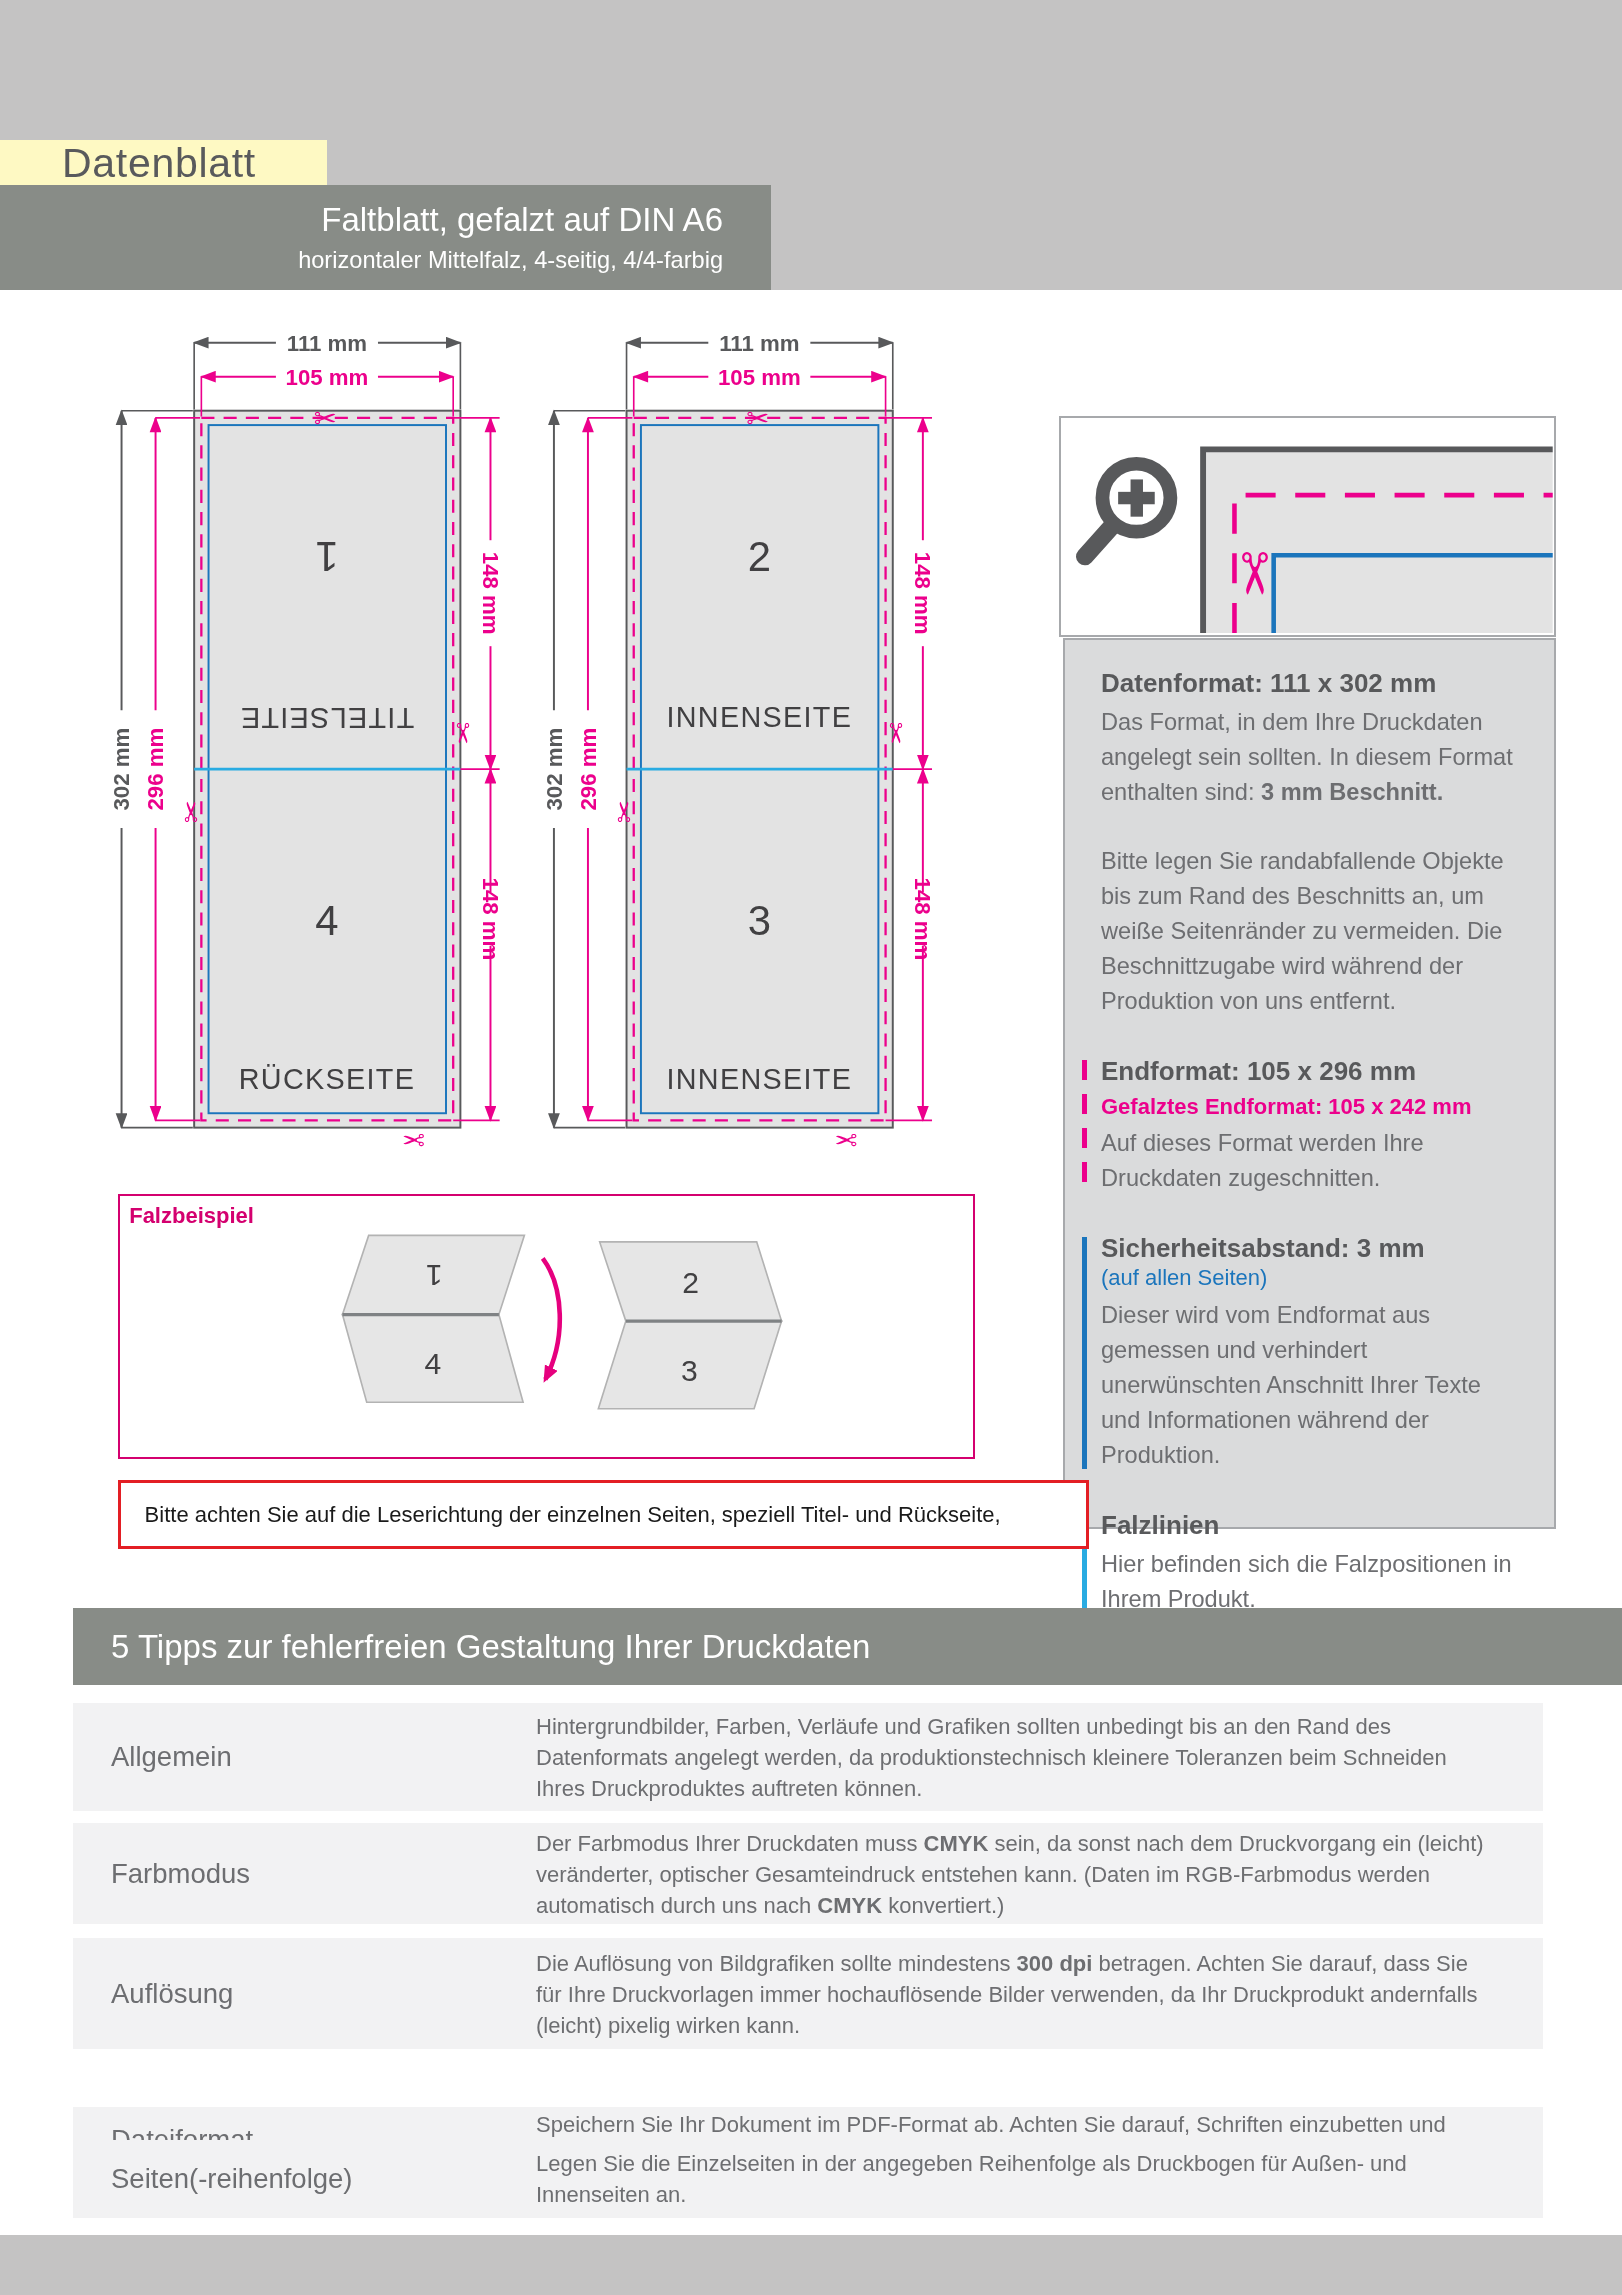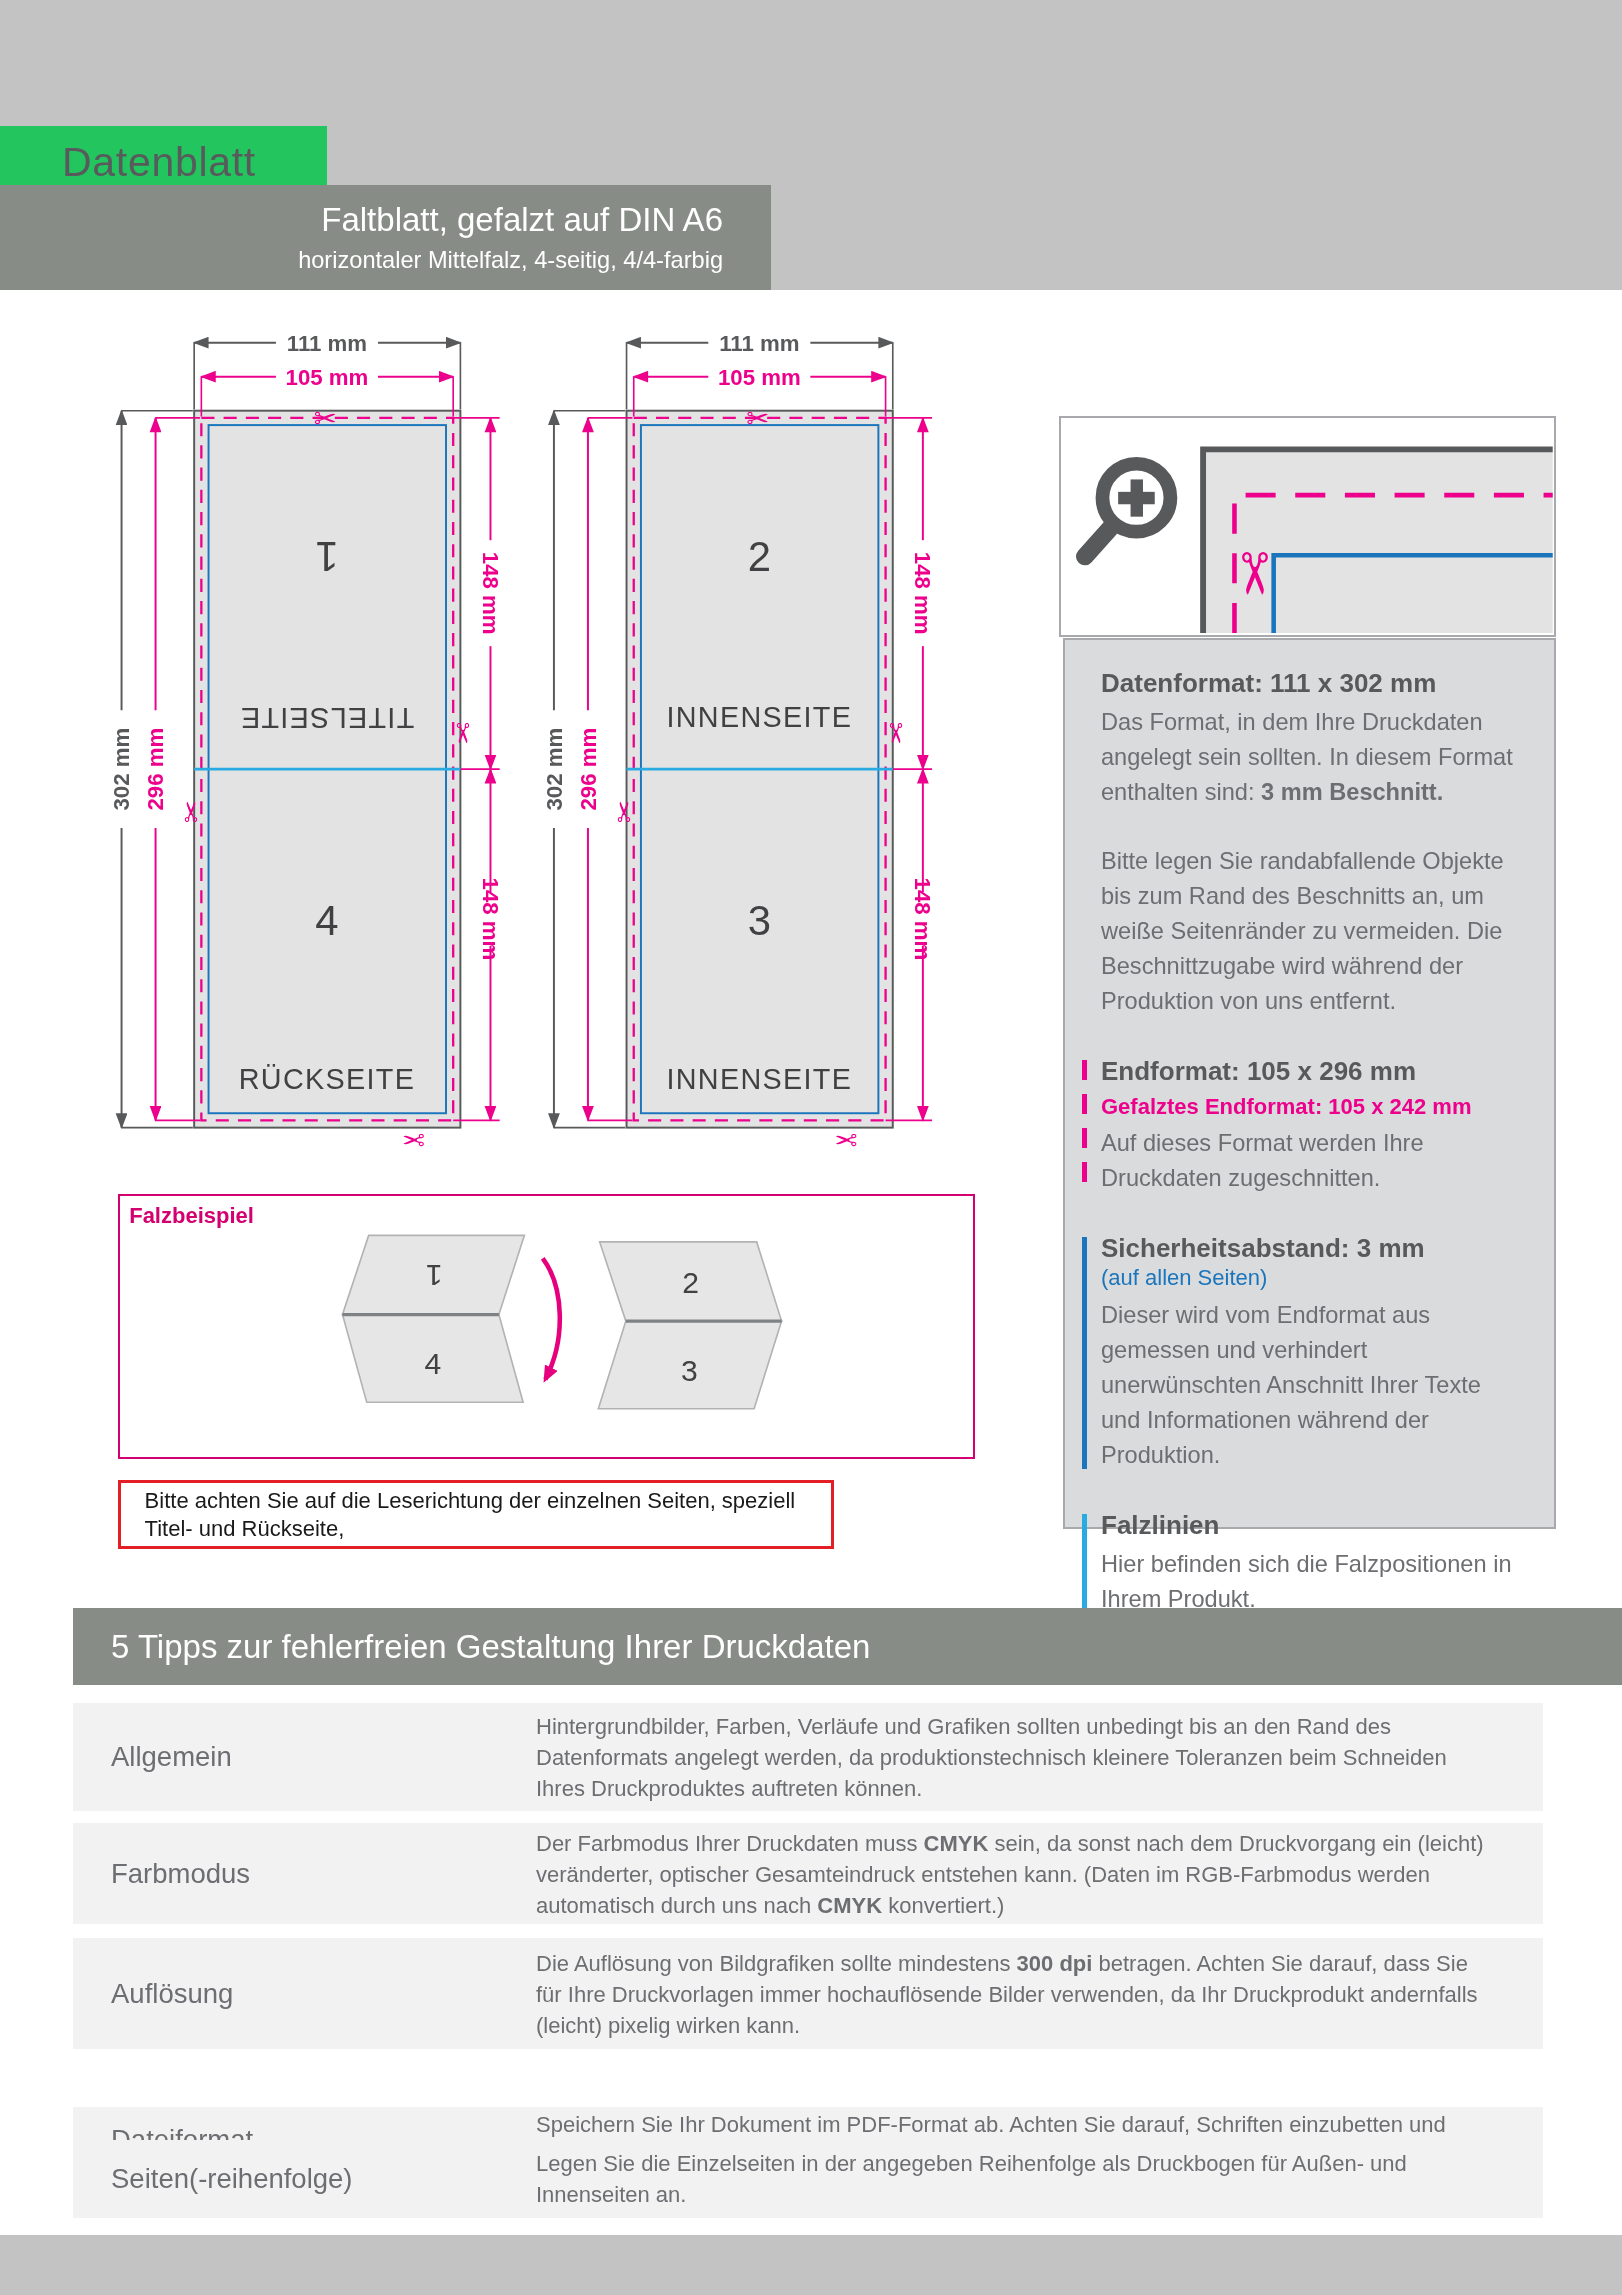--- a/index.html
+++ b/index.html
@@ -2,21 +2,21 @@
 <html style="font-size:10.5px"><head>
 <meta charset="utf-8">
 <style>
   html,body{margin:0;padding:0;background:#ffffff;}
   .page{position:relative;width:1623px;height:2295px;background:#ffffff;overflow:hidden;
         font-family:"Liberation Sans",sans-serif;color:#58595b;}
   .abs{position:absolute;}
 
   
   .top-band{left:0;top:0;width:1623px;height:290px;background:#c4c3c3;}
-  .title-box{left:0;top:126px;width:327px;height:60px;background:#22c55e;display:flex;align-items:flex-end;}
+  .title-box{left:0;top:140px;width:327px;height:60px;background:#fef9c3;display:flex;align-items:flex-start;}
   .title-box span{padding-left:62px;font-size:41px;color:#595a5c;letter-spacing:0.7px;}
   .prod-band{left:0;top:185px;width:771px;height:105px;background:#888c87;color:#ffffff;
              display:flex;flex-direction:column;align-items:flex-end;justify-content:center;
              padding-right:0;box-sizing:border-box;}
   .prod-band .l1{font-size:33px;margin-right:48px;}
   .prod-band .l2{font-size:23.6px;margin-right:48px;margin-top:7.9px;}
 
   
   svg text{font-family:"Liberation Sans",sans-serif;}
   .dimlabel{font-size:34px;font-weight:bold;}
@@ -42,21 +42,21 @@
   .bar-dash{background:repeating-linear-gradient(to bottom,#ec008c 0 19.6px,transparent 19.6px 34px);}
   .bar-blue{background:#1b75bc;}
   .bar-cyan{background:#29abe2;}
 
   
   .falz-box{left:118px;top:1194px;width:857px;height:265px;background:#ffffff;
             border:2.6px solid #d4006f;box-sizing:border-box;}
   .falz-label{position:absolute;left:9.2px;top:6.5px;font-size:22px;font-weight:bold;color:#d4006f;}
 
   
-  .note-box{left:118px;top:1480px;width:716px;height:69px;border:3.9px solid #e31e24;
+  .note-box{left:118px;top:1480px;width:971px;height:69px;border:3.9px solid #e31e24;
             box-sizing:border-box;background:#ffffff;display:flex;flex-direction:column;
             justify-content:center;padding-left:23.6px;}
   .note-box div{font-size:22px;line-height:28px;color:#1a1a1a;}
 
   
   .tips-banner{left:73px;top:1608px;width:1604px;height:77px;background:#888c87;
                display:flex;align-items:center;}
   .tips-banner span{color:#ffffff;font-size:33px;padding-left:38px;}
   .tip-row{left:73px;width:1470px;background:#f2f2f3;}
   .tip-label{position:absolute;left:38px;top:50%;transform:translateY(-50%);

